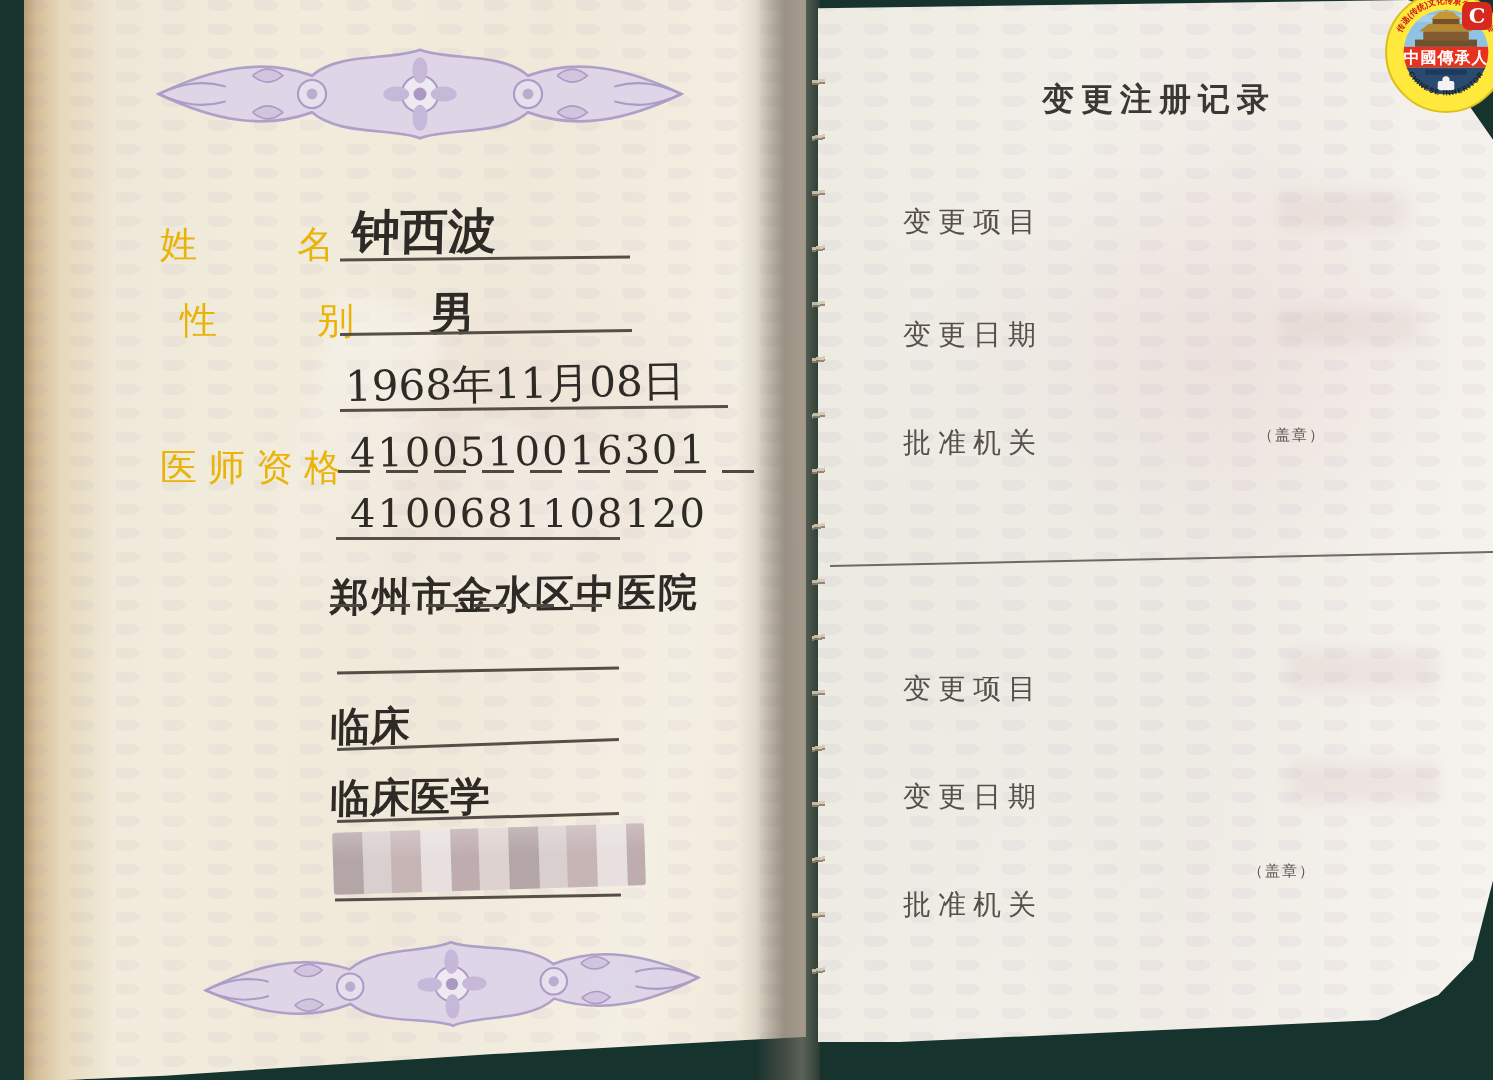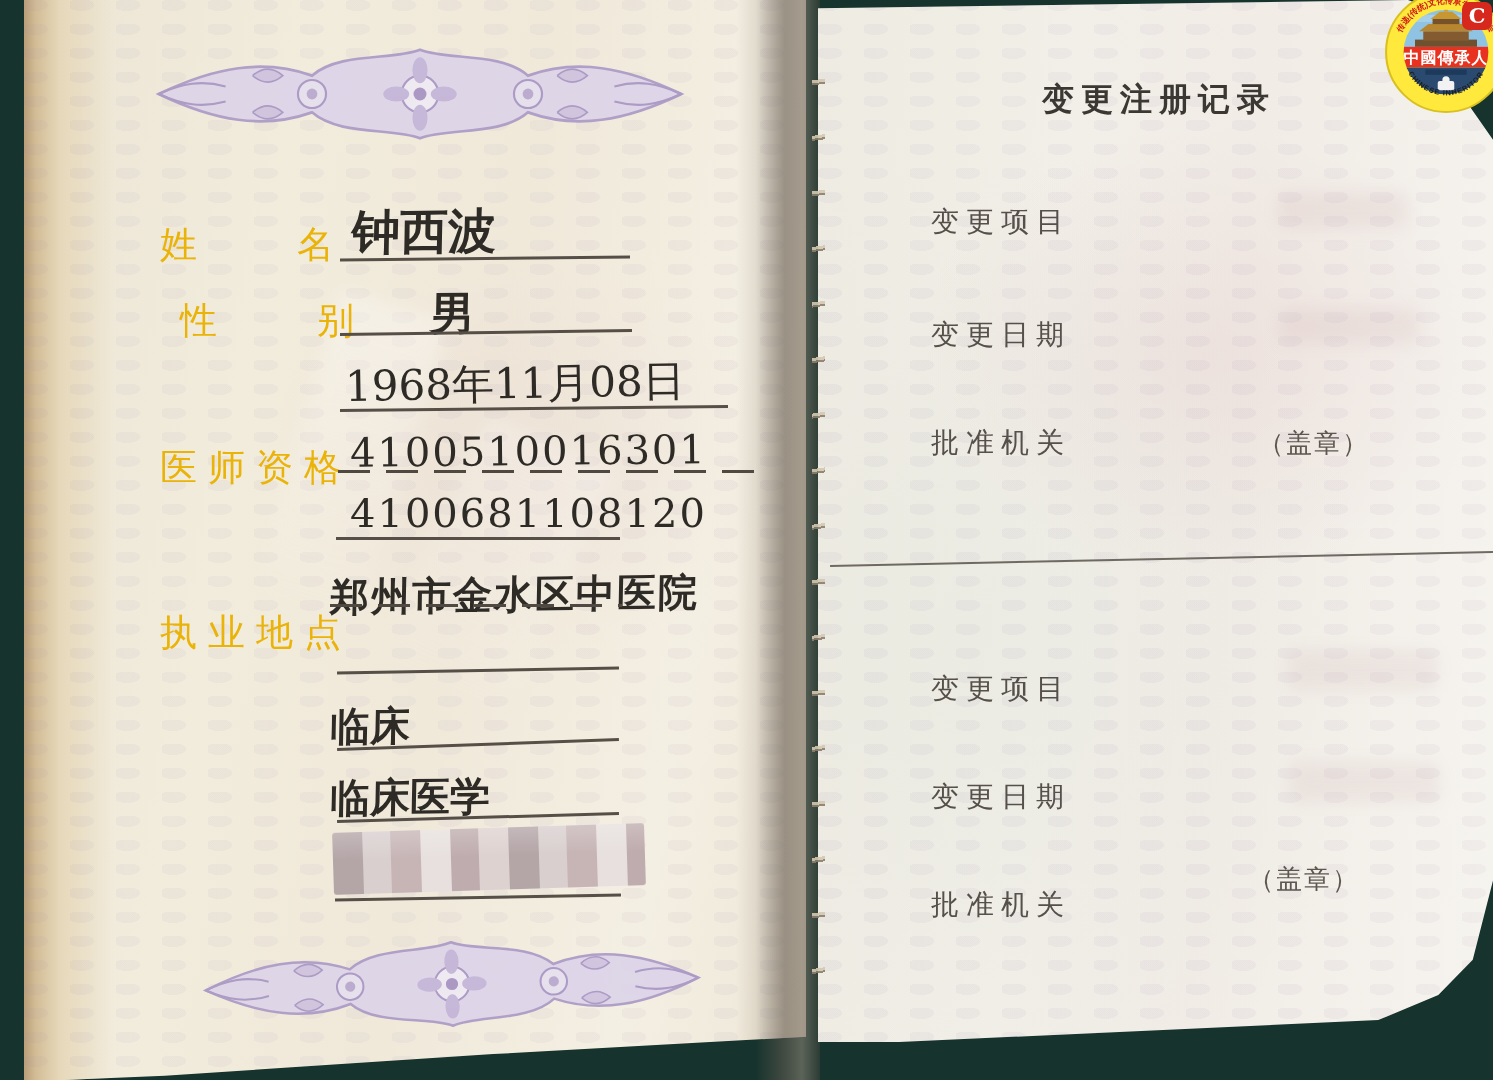--- a/index.html
+++ b/index.html
@@ -44,22 +44,22 @@
   .hand{font-weight:600;transform:skewX(-2deg) rotate(-0.8deg);}
   .num{font-family:"DejaVu Serif",serif;font-weight:500;}
   .uline{position:absolute;height:2.5px;background:#564f47;}
   .dline{position:absolute;height:3px;background:repeating-linear-gradient(90deg,#4f4941 0 32px,transparent 32px 48px);}
   .mosaic{position:absolute;left:333px;top:828px;width:312px;height:62px;border-radius:3px;
     transform:rotate(-1.8deg);filter:blur(.4px);
     background:
       linear-gradient(180deg, rgba(255,255,255,.22), rgba(255,255,255,0) 45%),
       repeating-linear-gradient(90deg,#b4a5a7 0 30px,#d9cfcf 30px 58px,#c7b5b6 58px 88px,#e7e0de 88px 118px,#bfacae 118px 146px,#ded2d0 146px 176px);}
   .rtitle{position:absolute;left:1042px;top:78px;font-size:32px;font-weight:700;letter-spacing:7px;color:#3b3833;white-space:nowrap;}
-  .rlab{position:absolute;left:903px;font-size:28px;letter-spacing:7px;color:#55504a;white-space:nowrap;margin-left:28px;}
-  .stamp{position:absolute;font-size:26px;letter-spacing:2px;color:#5d574f;white-space:nowrap;}
+  .rlab{position:absolute;left:903px;font-size:28px;letter-spacing:7px;color:#55504a;white-space:nowrap;}
+  .stamp{position:absolute;font-size:15px;letter-spacing:2px;color:#5d574f;white-space:nowrap;}
   .divider{position:absolute;left:830px;top:558px;width:663px;height:2px;background:#6e6961;transform:rotate(-1.2deg);}
   .ghost{position:absolute;background:#b78f93;opacity:.12;filter:blur(8px);border-radius:8px;}
   .flour{position:absolute;opacity:.92;}
   .badge{position:absolute;left:1384px;top:-10px;width:124px;height:124px;}
   .cmark{position:absolute;left:1462px;top:2px;width:30px;height:28px;background:#d6281c;border-radius:7px;
     color:#fff;font-family:"DejaVu Serif",serif;font-weight:700;font-size:21px;line-height:28px;text-align:center;}
 </style>
 </head>
 <body>
 
@@ -120,21 +120,20 @@
   <div class="val num" style="left:345px;top:356px;font-size:42px;transform:rotate(-1deg);">1968年11月08日</div>
   <div class="uline" style="left:340px;top:407px;width:388px;transform:rotate(-0.6deg);"></div>
 
   <div class="lab lab4" style="top:443px;">医师资格</div>
   <div class="val num" style="left:350px;top:428px;font-size:40px;letter-spacing:2px;transform:rotate(-0.6deg);">4100510016301</div>
   <div class="dline" style="left:338px;top:470px;width:422px;"></div>
 
   <div class="val num" style="left:350px;top:490px;font-size:40px;letter-spacing:2px;">4100681108120</div>
   <div class="uline" style="left:336px;top:537px;width:284px;"></div>
 
-  <div class="lab lab4" style="top:608px;">执业地点</div>
   <div class="val hand" style="left:330px;top:568px;font-size:39px;letter-spacing:2px;">郑州市金水区中医院</div>
   <div class="dline" style="left:330px;top:604px;width:292px;"></div>
   <div class="uline" style="left:337px;top:669px;width:282px;transform:rotate(-1deg);"></div>
 
   <div class="val hand" style="left:330px;top:699px;font-size:40px;">临床</div>
   <div class="uline" style="left:337px;top:743px;width:282px;transform:rotate(-2deg);"></div>
 
   <div class="val hand" style="left:330px;top:770px;font-size:40px;">临床医学</div>
   <div class="uline" style="left:337px;top:816px;width:282px;transform:rotate(-1.6deg);"></div>
 

